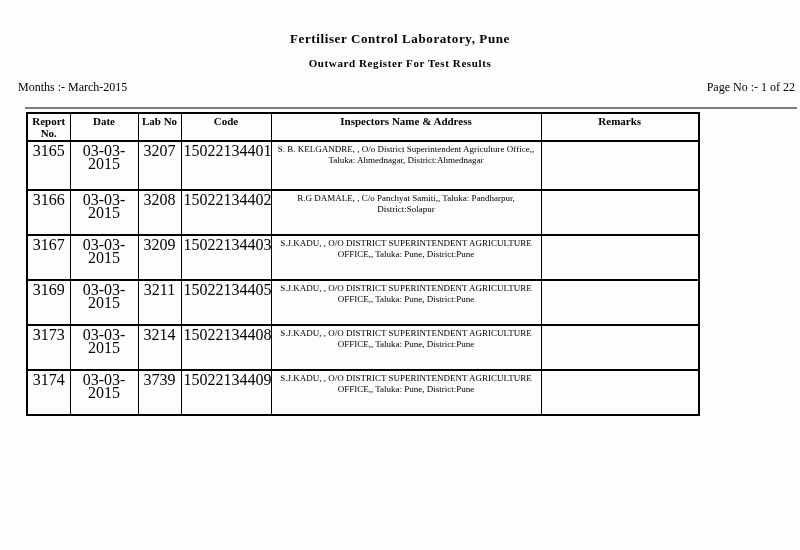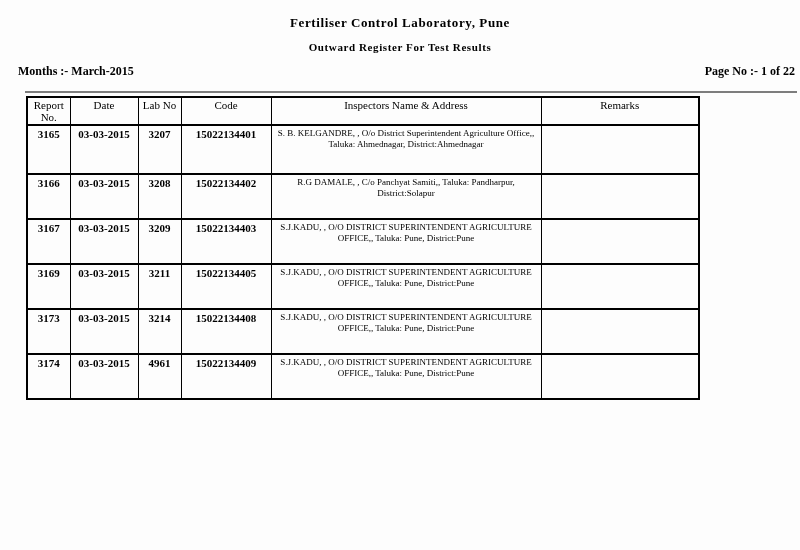--- a/index.html
+++ b/index.html
@@ -1,21 +1,21 @@
 <!DOCTYPE html>
 <html><head>
 <meta charset="utf-8">
 <style>
   * { margin: 0; padding: 0; box-sizing: border-box; }
   html, body { width: 800px; height: 550px; background: #fdfdfd; overflow: hidden; }
   body {
     font-family: "Liberation Serif", "DejaVu Serif", serif;
     color: #000;
   }
-  .page { width: 800px; height: 550px; padding-top: 16px; position: relative; }
+  .page { width: 800px; height: 550px; padding-top: 32px; position: relative; }
   .title {
     text-align: center;
     font-size: 13px;
     font-weight: bold;
     letter-spacing: 0.6px;
     line-height: 14px;
   }
   .subtitle {
     text-align: center;
     font-size: 11px;
@@ -24,21 +24,21 @@
     line-height: 14px;
     margin-top: 10px;
   }
   .meta-row {
     display: flex;
     justify-content: space-between;
     margin-top: 10px;
     padding-left: 18px;
     padding-right: 5px;
     font-size: 12px;
-    font-weight: bold;
+    font-weight: normal;
     line-height: 14px;
   }
   .top-rule {
     margin: 13px 3px 0 25px;
     border-top: 2px solid #7d7d7d;
   }
   table.register {
     margin-left: 26px;
     margin-top: 3px;
     border-collapse: collapse;
@@ -50,28 +50,28 @@
     border-left: 1px solid #000;
     border-right: 1px solid #000;
     border-top: 2px solid #000;
     border-bottom: 2px solid #000;
     vertical-align: top;
     text-align: center;
     overflow: hidden;
   }
   table.register th {
     font-size: 11px;
-    font-weight: normal;
+    font-weight: bold;
     line-height: 12px;
     height: 27px;
     padding: 1px 2px;
   }
   table.register td {
-    font-size: 11px;
-    font-weight: bold;
+    font-size: 16px;
+    font-weight: normal;
     line-height: 13px;
     padding: 2px 2px;
     height: 45px;
   }
   table.register tbody tr:first-child td { height: 49px; }
   table.register td.insp {
     font-size: 9px;
     font-weight: normal;
     line-height: 11px;
     padding: 2px 5px;
@@ -142,20 +142,20 @@
           <td class="c0">3173</td>
           <td class="c1">03-03-2015</td>
           <td class="c2">3214</td>
           <td class="c3">15022134408</td>
           <td class="c4 insp">S.J.KADU, , O/O DISTRICT SUPERINTENDENT AGRICULTURE OFFICE,, Taluka: Pune, District:Pune</td>
           <td class="c5"></td>
         </tr>
         <tr>
           <td class="c0">3174</td>
           <td class="c1">03-03-2015</td>
-          <td class="c2">4961</td>
+          <td class="c2">3739</td>
           <td class="c3">15022134409</td>
           <td class="c4 insp">S.J.KADU, , O/O DISTRICT SUPERINTENDENT AGRICULTURE OFFICE,, Taluka: Pune, District:Pune</td>
           <td class="c5"></td>
         </tr>
       </tbody>
   </table>
 </div>
 
 </body></html>

